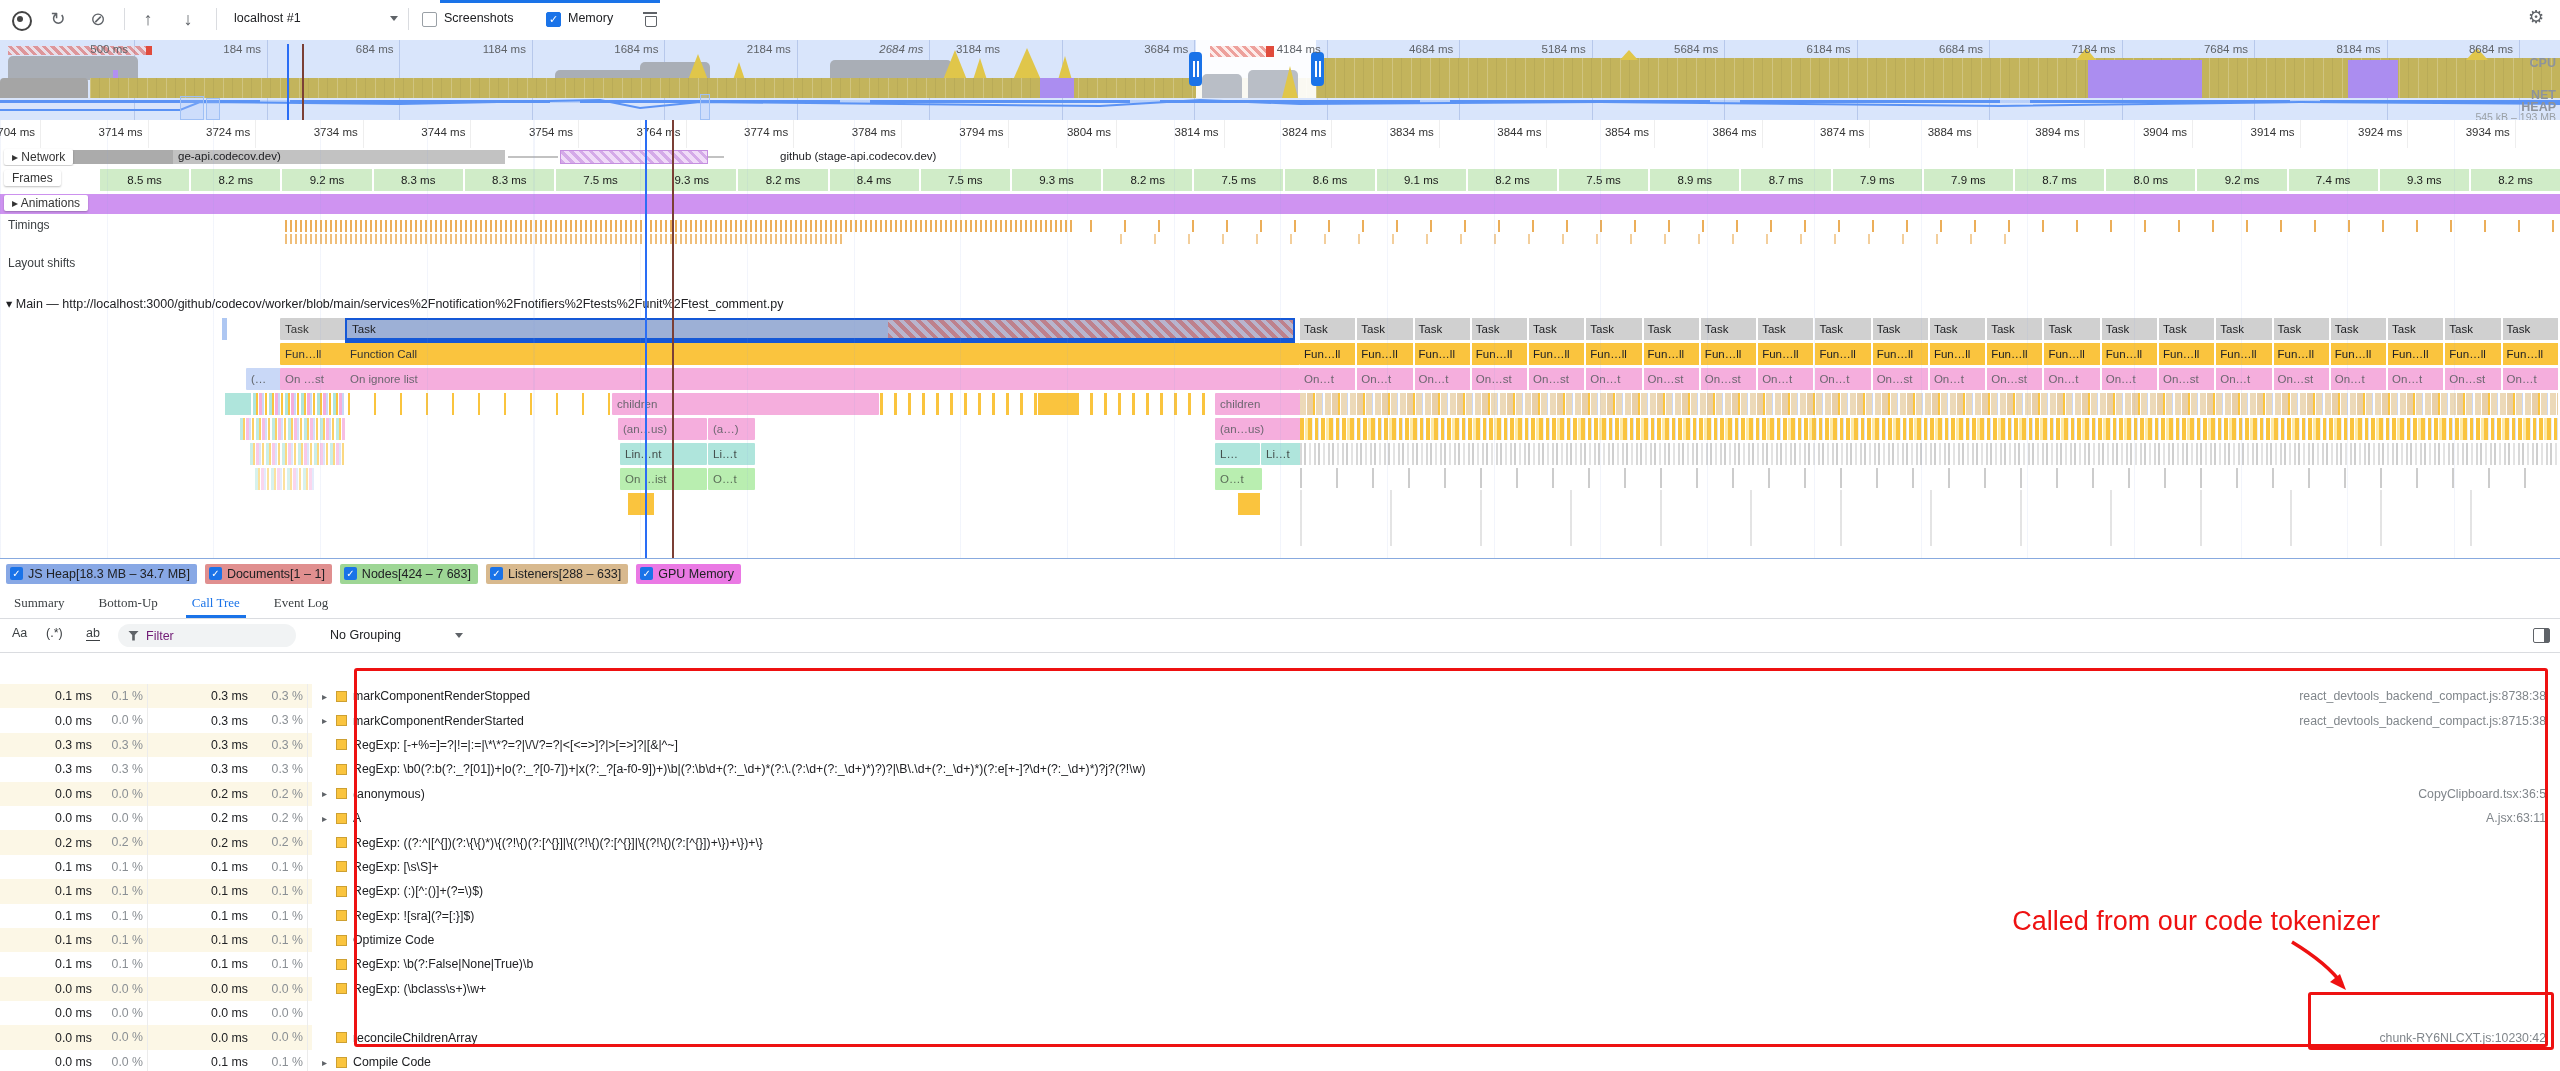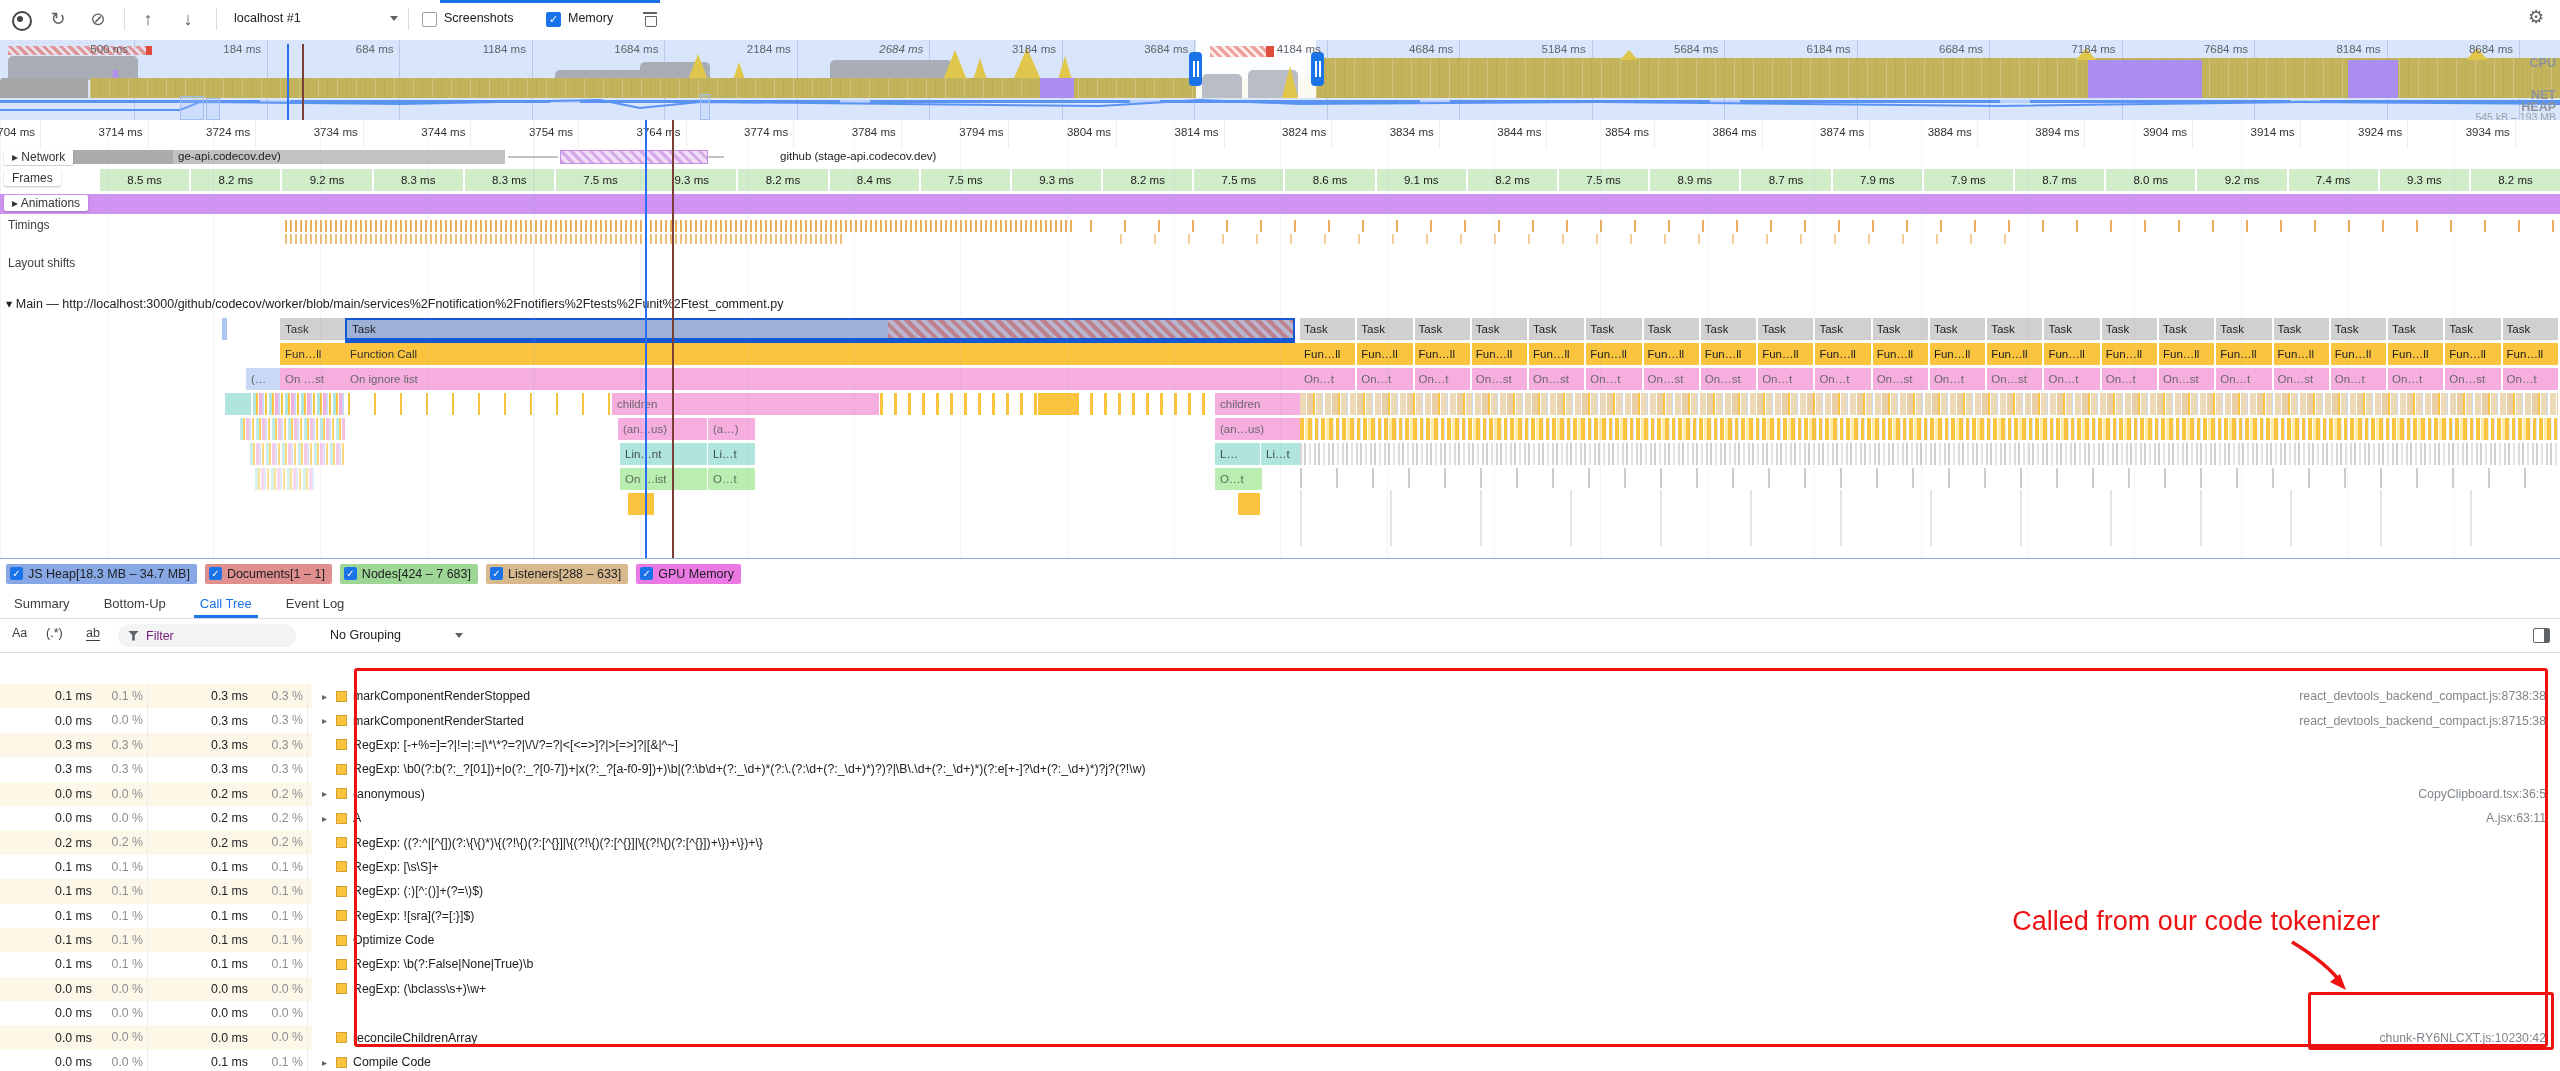--- a/index.html
+++ b/index.html
@@ -70,21 +70,21 @@
   .tex-yb{background:repeating-linear-gradient(90deg,var(--scripting-yellow) 0 4px,#fff 4px 5px,#fde9a8 5px 8px,var(--scripting-yellow) 8px 12px,#eee 12px 13px,#fff 13px 15px,var(--scripting-yellow) 15px 18px,#d9e2f7 18px 19px,#fff 19px 21px);}
   .tex-gb{background:repeating-linear-gradient(90deg,#d8d8d8 0 2px,#fff 2px 4px,#cfcfcf 4px 6px,#fff 6px 9px,#e3e3e3 9px 11px,#fff 11px 14px);}
   .tex-gsp{background:repeating-linear-gradient(90deg,#ccc 0 2px,transparent 2px 36px);}
   .tex-gsp2{background:repeating-linear-gradient(90deg,#ddd 0 2px,transparent 2px 90px);}
   
   .counters{position:absolute;left:0;top:558px;width:2560px;height:30px;background:#fff;border-top:1px solid #88aadf;display:flex;align-items:center;gap:8px;padding-left:6px;box-sizing:border-box;}
   .counter-chip{display:flex;align-items:center;gap:5px;padding:3px 7px 3px 4px;border-radius:2px;font-size:12.5px;color:#202124;cursor:pointer;}
   .ccb{width:13px;height:13px;border-radius:2px;background:var(--accent-blue);color:#fff;font-size:10px;line-height:13px;text-align:center;}
   
   .tabs{position:absolute;left:0;top:588px;width:2560px;height:31px;background:#fff;border-bottom:1px solid #dadce0;display:flex;gap:34px;padding-left:14px;align-items:center;box-sizing:border-box;}
-  .tab{font-size:13px;color:#3c4043;position:relative;height:100%;display:flex;align-items:center;cursor:pointer;}
+  .tab{font-size:13px;color:#3c4043;position:relative;height:100%;display:flex;align-items:center;cursor:pointer;font-family:Liberation Serif, serif;}
   .tab.active{color:var(--accent-blue);}
   .tab.active::after{content:"";position:absolute;left:-6px;right:-6px;bottom:0;height:3px;background:var(--accent-blue);}
   
   .filterbar{position:absolute;left:0;top:619px;width:2560px;height:33px;background:#fff;border-bottom:1px solid #dadce0;}
   .ftog{position:absolute;top:7px;font-size:12.5px;color:#3c4043;cursor:pointer;}
   .fpill{position:absolute;left:118px;top:5px;width:178px;height:23px;background:#f1f3f4;border-radius:12px;display:flex;align-items:center;padding-left:10px;box-sizing:border-box;gap:7px;}
   .funnel{width:11px;height:10px;clip-path:polygon(0 0,100% 0,62% 45%,62% 100%,38% 100%,38% 45%);background:#5f6368;}
   .fplaceholder{color:#701a75;font-size:12.5px;}
   .grouping{position:absolute;left:330px;top:9px;font-size:12.5px;color:#202124;cursor:pointer;}
   .panel-ic{position:absolute;right:10px;top:9px;width:15px;height:13px;border:1.5px solid #5f6368;border-radius:2px;cursor:pointer;}
@@ -208,21 +208,21 @@
     <div class="needle" style="left:302px;top:4px;height:76px;background:#7b3f35;"></div>
 
     <div id="ov-ticks">
         <span class="ov-tick" style="left: 28px;">500 ms</span>
         <span class="ov-tick" style="left: 161px;">184 ms</span>
         <span class="ov-tick" style="left: 293.47px;">684 ms</span>
         <span class="ov-tick" style="left: 425.94px;">1184 ms</span>
         <span class="ov-tick" style="left: 558.41px;">1684 ms</span>
         <span class="ov-tick" style="left: 690.88px;">2184 ms</span>
         <span class="ov-tick" style="left: 823.35px; font-style: italic;">2684 ms</span>
-        <span class="ov-tick" style="left: 956px; text-align: right;">3184 ms</span>
+        <span class="ov-tick" style="left: 900px; text-align: right;">3184 ms</span>
         <span class="ov-tick" style="left: 1088.29px;">3684 ms</span>
         <span class="ov-tick" style="left: 1220.76px;">4184 ms</span>
         <span class="ov-tick" style="left: 1353.23px;">4684 ms</span>
         <span class="ov-tick" style="left: 1485.7px;">5184 ms</span>
         <span class="ov-tick" style="left: 1618.17px;">5684 ms</span>
         <span class="ov-tick" style="left: 1750.64px;">6184 ms</span>
         <span class="ov-tick" style="left: 1883.11px;">6684 ms</span>
         <span class="ov-tick" style="left: 2015.58px;">7184 ms</span>
         <span class="ov-tick" style="left: 2148.05px;">7684 ms</span>
         <span class="ov-tick" style="left: 2280.52px;">8184 ms</span>

